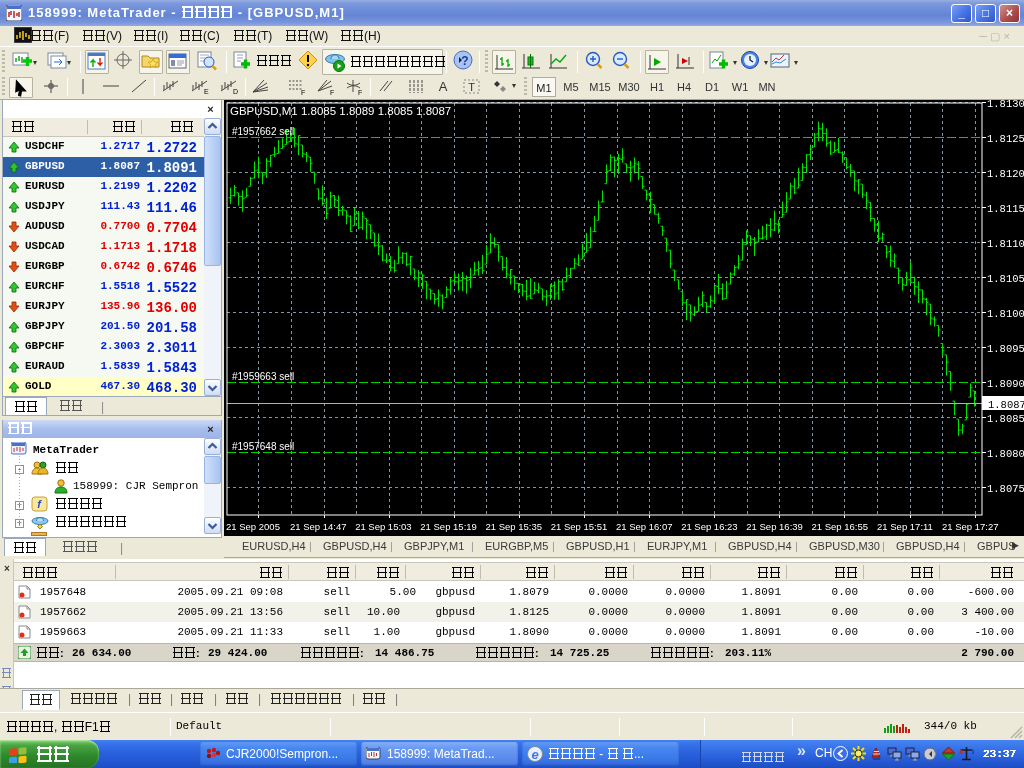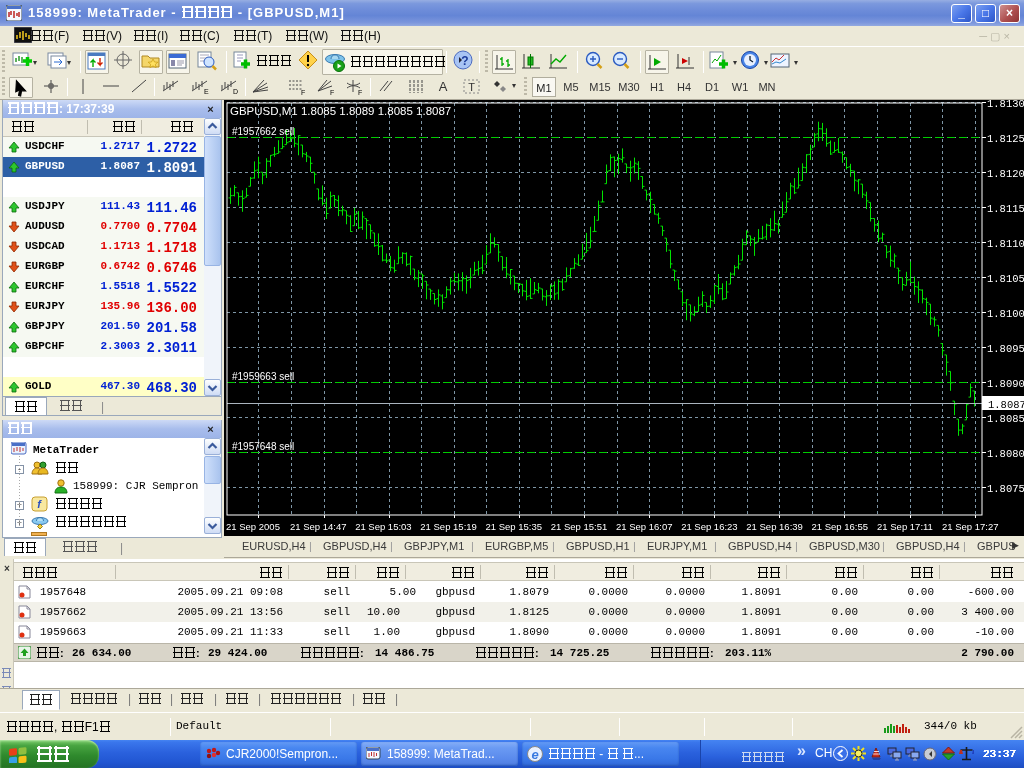--- a/index.html
+++ b/index.html
@@ -313,21 +313,20 @@
 <div class="pbtn" style="left:559px;width:24px">M5</div>
 <div class="pbtn" style="left:586px;width:28px">M15</div>
 <div class="pbtn" style="left:615px;width:28px">M30</div>
 <div class="pbtn" style="left:646px;width:22px">H1</div>
 <div class="pbtn" style="left:673px;width:22px">H4</div>
 <div class="pbtn" style="left:701px;width:22px">D1</div>
 <div class="pbtn" style="left:729px;width:22px">W1</div>
 <div class="pbtn" style="left:755px;width:24px">MN</div>
 </div>
 <div id="mw" class="abs">
-<div class="ptitle"><i class="kb"></i><i class="kb"></i><i class="kb"></i><i class="kb"></i>: 17:37:39</div>
     <div class="px">×</div>
 <div id="mwhead">
       <span style="position:absolute;left:8px;top:2px"><i class="k"></i><i class="k"></i></span>
       <span style="position:absolute;right:68px;top:2px"><i class="k"></i><i class="k"></i></span>
       <span style="position:absolute;right:10px;top:2px"><i class="k"></i><i class="k"></i></span>
 <i style="position:absolute;left:84px;top:2px;width:1px;height:14px;background:#c0bdb0"></i>
       <i style="position:absolute;right:62px;top:2px;width:1px;height:14px;background:#c0bdb0"></i>
     </div>
 <div class="mwrow" style="top:37px;background:#f6f9f2;">
       <svg class="arr" width="12" height="12">
@@ -338,20 +337,28 @@
       <span class="a up">1.2722</span>
     </div>
 <div class="mwrow" style="top:57px;background:#2d5fa6;">
       <svg class="arr" width="12" height="12">
         <path d="M6 1l5 6H8v4H4V7H1z" fill="#2ec52e" stroke="#0a6a0a" stroke-width="0.8"></path>
       </svg>
       <span class="sym" style="color:#fff">GBPUSD</span>
       <span class="b up" style="color:#fff">1.8087</span>
       <span class="a up" style="color:#fff">1.8091</span>
     </div>
+<div class="mwrow" style="top:77px;background:#f6f9f2;">
+      <svg class="arr" width="12" height="12">
+        <path d="M6 1l5 6H8v4H4V7H1z" fill="#2ec52e" stroke="#0a6a0a" stroke-width="0.8"></path>
+      </svg>
+      <span class="sym" style="color:#000">EURUSD</span>
+      <span class="b up">1.2199</span>
+      <span class="a up">1.2202</span>
+    </div>
 <div class="mwrow" style="top:97px;background:#f6f9f2;">
       <svg class="arr" width="12" height="12">
         <path d="M6 1l5 6H8v4H4V7H1z" fill="#2ec52e" stroke="#0a6a0a" stroke-width="0.8"></path>
       </svg>
       <span class="sym" style="color:#000">USDJPY</span>
       <span class="b up">111.43</span>
       <span class="a up">111.46</span>
     </div>
 <div class="mwrow" style="top:117px;background:#f6f9f2;">
       <svg class="arr" width="12" height="12">
@@ -401,20 +408,28 @@
       <span class="b up">201.50</span>
       <span class="a up">201.58</span>
     </div>
 <div class="mwrow" style="top:237px;background:#f6f9f2;">
       <svg class="arr" width="12" height="12">
         <path d="M6 1l5 6H8v4H4V7H1z" fill="#2ec52e" stroke="#0a6a0a" stroke-width="0.8"></path>
       </svg>
       <span class="sym" style="color:#000">GBPCHF</span>
       <span class="b up">2.3003</span>
       <span class="a up">2.3011</span>
+    </div>
+<div class="mwrow" style="top:257px;background:#f6f9f2;">
+      <svg class="arr" width="12" height="12">
+        <path d="M6 1l5 6H8v4H4V7H1z" fill="#2ec52e" stroke="#0a6a0a" stroke-width="0.8"></path>
+      </svg>
+      <span class="sym" style="color:#000">EURAUD</span>
+      <span class="b up">1.5839</span>
+      <span class="a up">1.5843</span>
     </div>
 <div class="mwrow" style="top:277px;background:#ffffc6;">
       <svg class="arr" width="12" height="12">
         <path d="M6 1l5 6H8v4H4V7H1z" fill="#2ec52e" stroke="#0a6a0a" stroke-width="0.8"></path>
       </svg>
       <span class="sym" style="color:#000">GOLD</span>
       <span class="b up">467.30</span>
       <span class="a up">468.30</span>
     </div>
 <div class="vsb" style="left:201px;top:18px;height:278px"></div>

